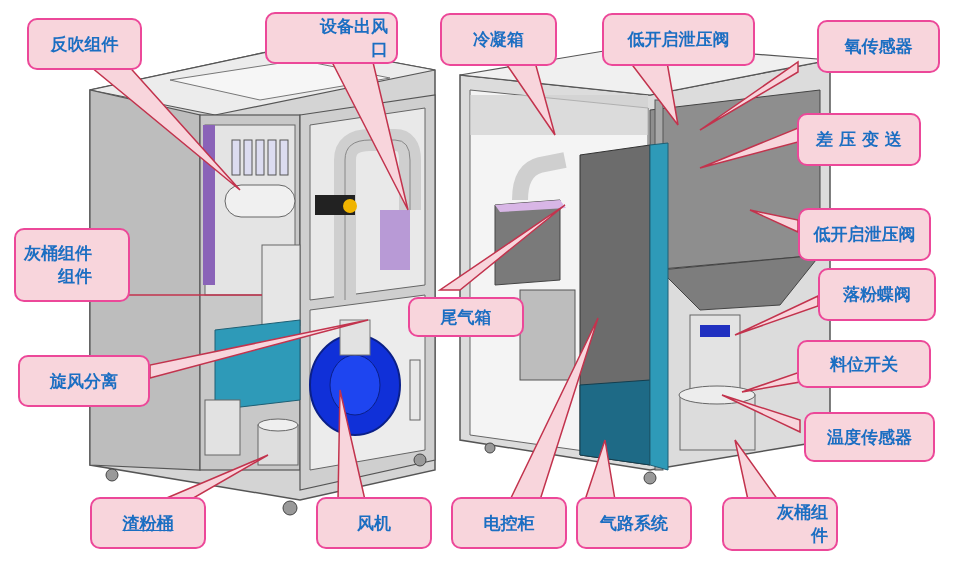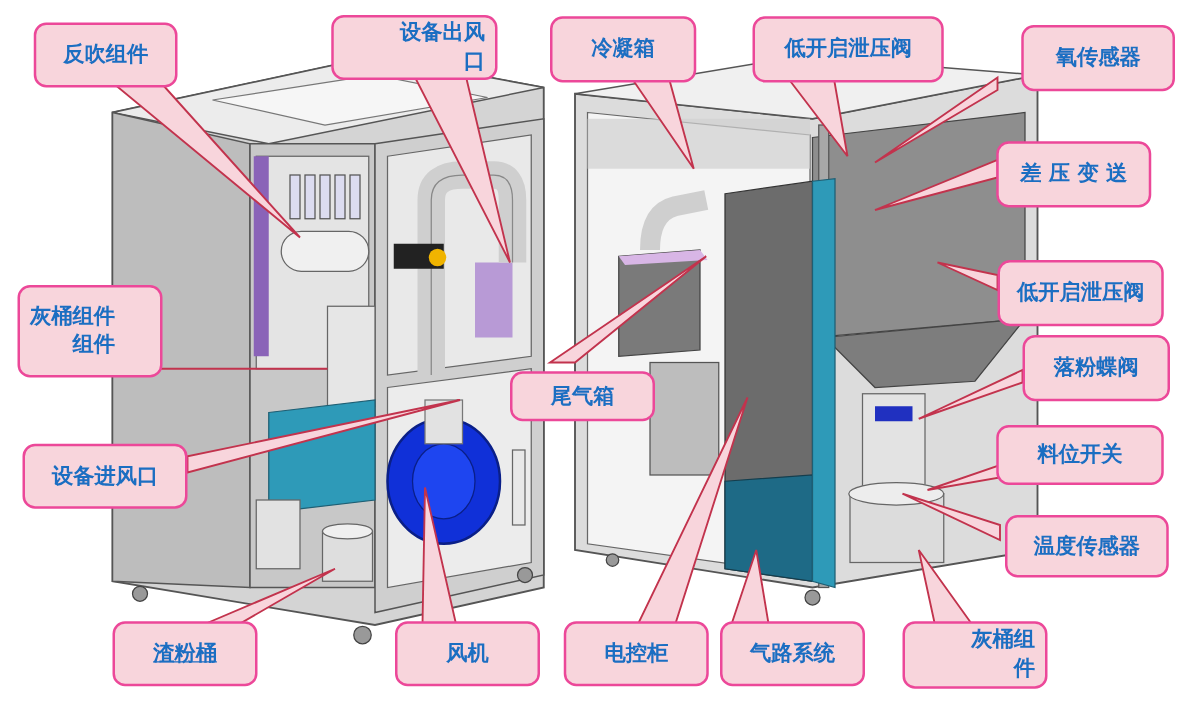--- a/index.html
+++ b/index.html
@@ -116,21 +116,21 @@
     <span>反吹组件</span>
   </div>
 <div class="callout" style="left:265px;top:12px;width:133px;height:52px;padding-left:44px;">
     <span>设备出风口</span>
   </div>
 <div class="callout" style="left:14px;top:228px;width:116px;height:74px;justify-content:flex-start;">
     <span>灰桶组件
 组件</span>
   </div>
 <div class="callout" style="left:18px;top:355px;width:132px;height:52px;">
-    <span>设备进风口</span>
+    <span>旋风分离</span>
   </div>
 <div class="callout" style="left:90px;top:497px;width:116px;height:52px;text-decoration:underline;">
     <span>渣粉桶</span>
   </div>
 <div class="callout" style="left:316px;top:497px;width:116px;height:52px;">
     <span>风机</span>
   </div>
 <div class="callout" style="left:440px;top:13px;width:117px;height:53px;">
     <span>冷凝箱</span>
   </div>

